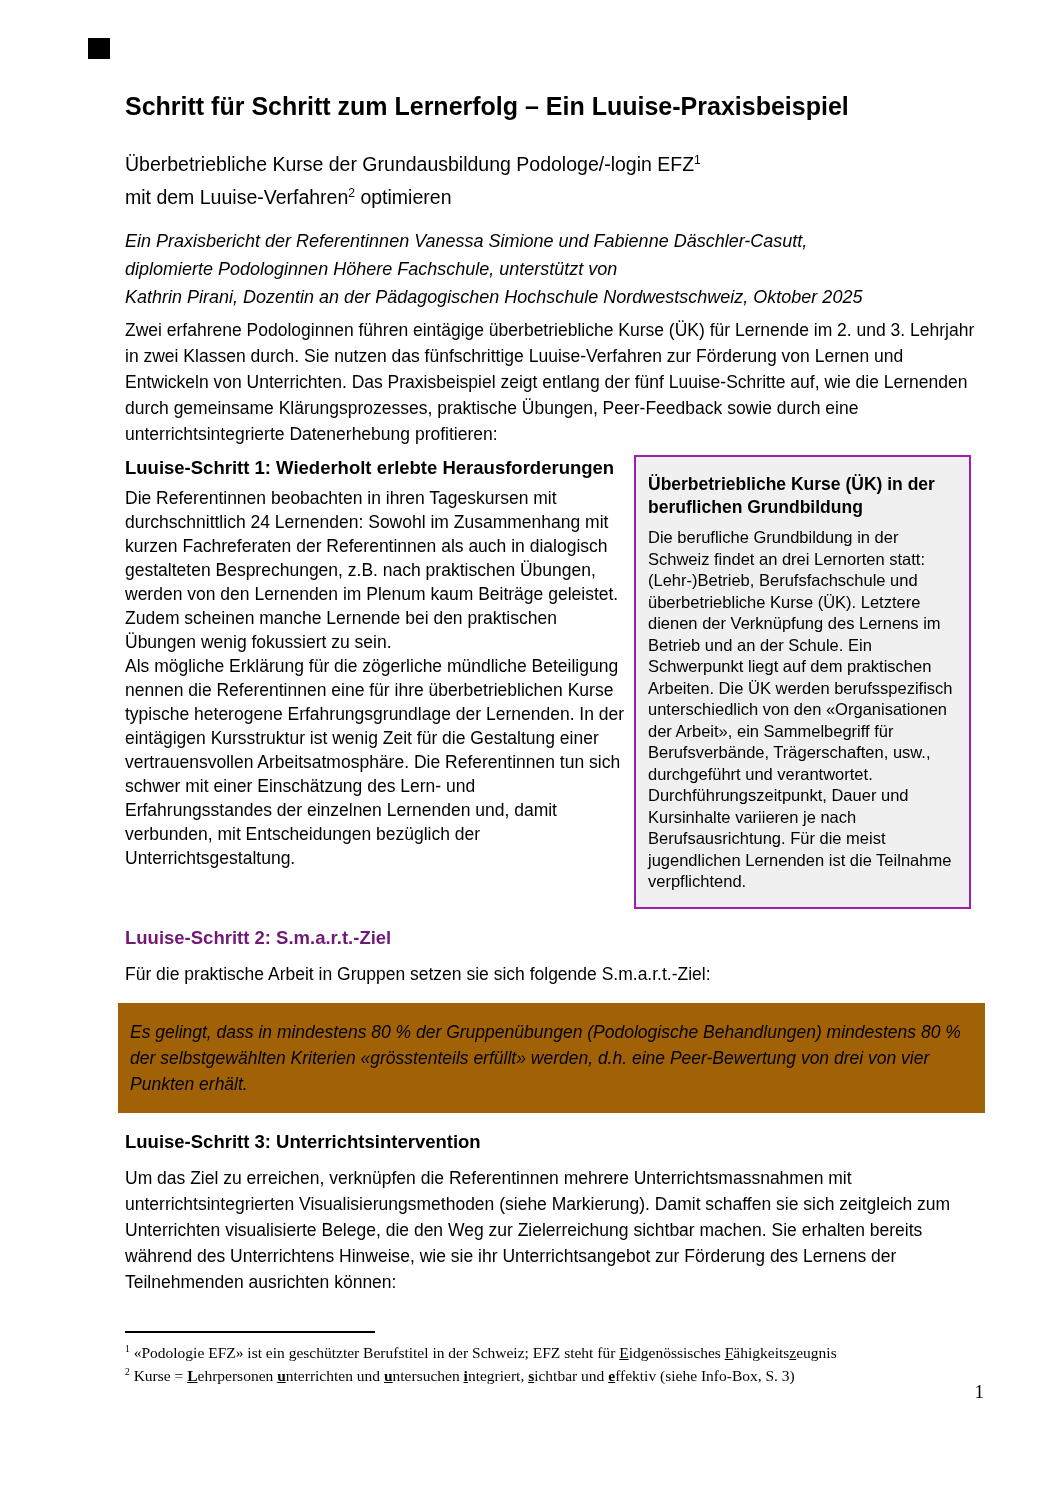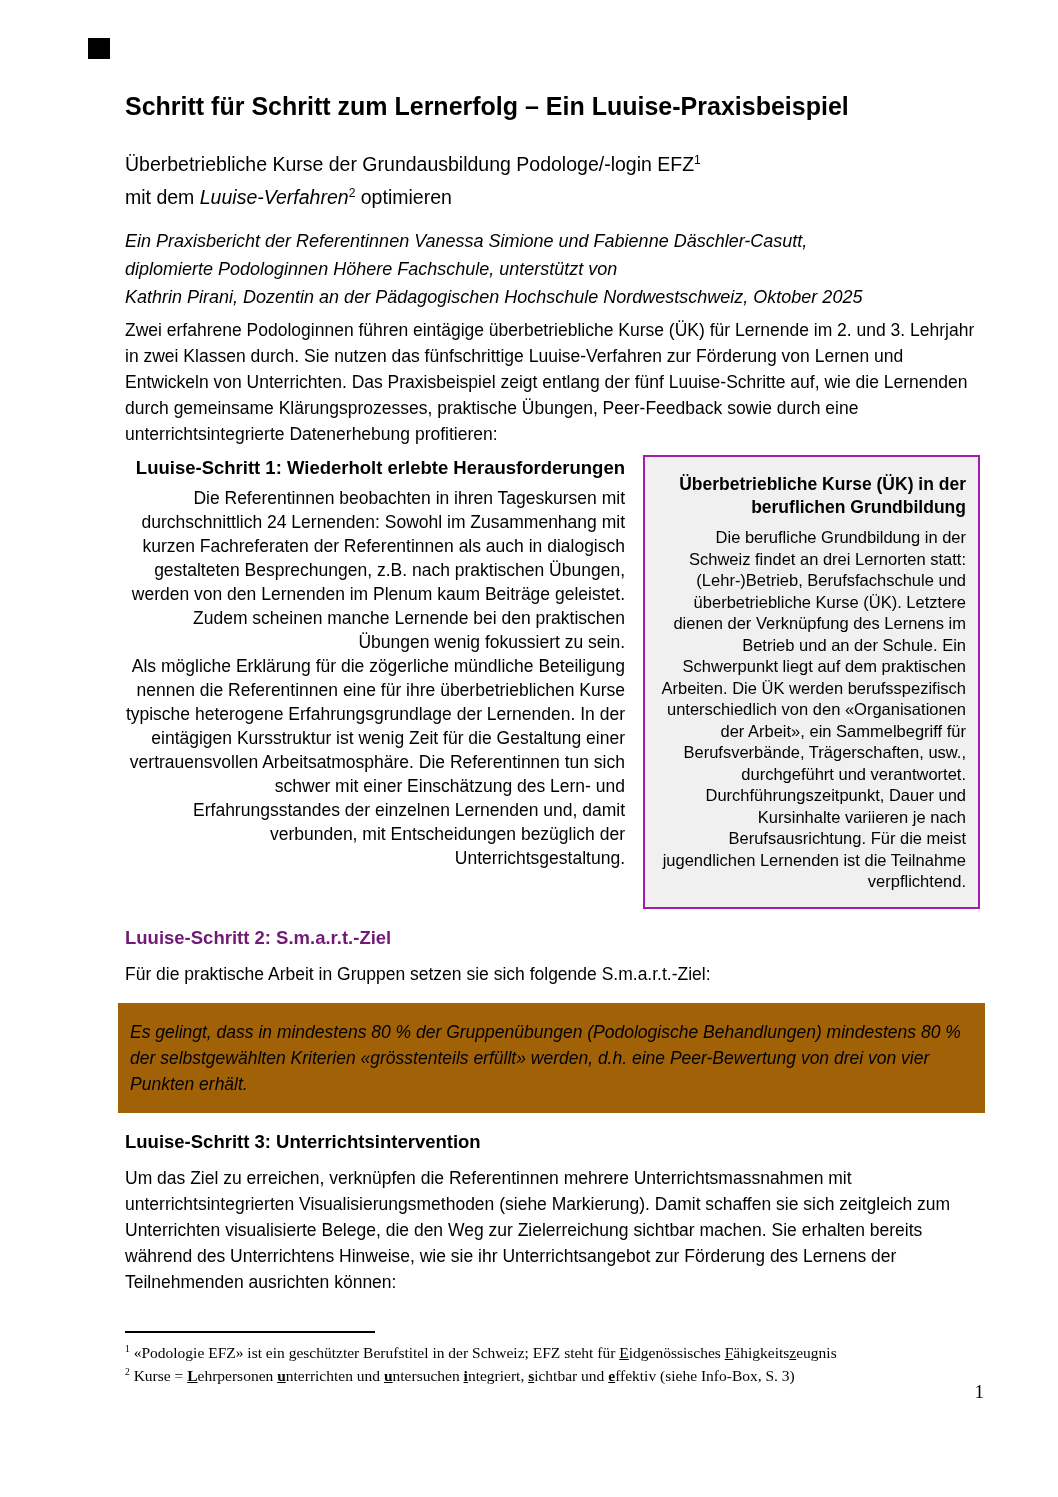--- a/index.html
+++ b/index.html
@@ -8,25 +8,25 @@
     width:1058px;height:1497px;
     background:#ffffff;color:#000;
     font-family:"Liberation Sans", sans-serif;
     box-sizing:border-box;
     padding:88px 73px 0 125px;
     overflow:hidden;
   }
   .corner-mark{position:absolute;left:88px;top:38px;width:22px;height:21px;background:#000;}
   h1.title{font-size:25px;line-height:36px;font-weight:bold;margin:0 0 24px 0;}
   .subtitle{font-size:19.5px;line-height:33px;margin:0 0 13px 0;}
-  .subtitle .it{font-style:italic;}
+  .subtitle .it{}
   sup{font-size:0.62em;line-height:0;vertical-align:super;}
   .byline{font-size:18px;line-height:28px;font-style:italic;margin:0 0 6px 0;}
   .para{font-size:17.5px;line-height:26px;margin:0 0 8px 0;}
-  .columns{display:flex;gap:18px;margin:8px 0 10px 0;text-align:right;}
+  .columns{display:flex;gap:9px;margin:8px 0 10px 0;}
   .col-left{width:500px;font-size:17.5px;line-height:24px;}
   .col-left h2{font-size:18.5px;line-height:25px;font-weight:bold;margin:0 0 6px 0;}
   .col-left p{margin:0;}
   .infobox{
     width:337px;box-sizing:border-box;align-self:flex-start;
     border:2px solid #a21caf;background:#f0f0f0;
     padding:16px 12px 14px 12px;
   }
   .infobox h3{font-size:17.5px;line-height:23px;font-weight:bold;margin:0 0 8px 0;}
   .infobox p{font-size:16.5px;line-height:21.5px;margin:0;}

